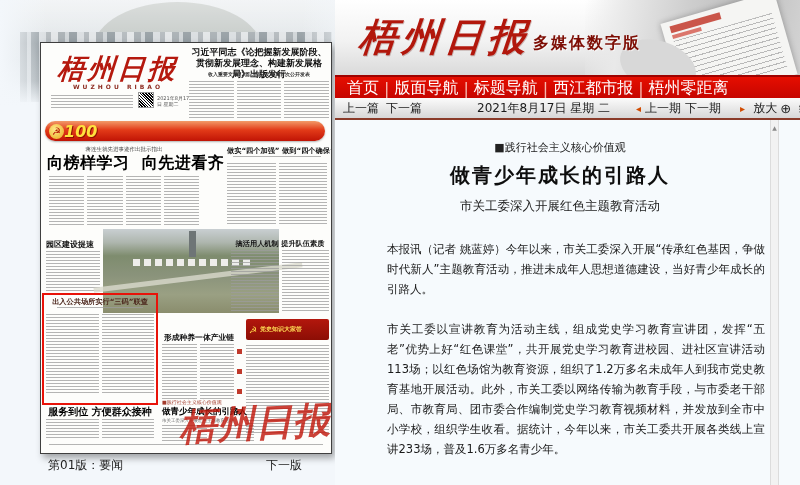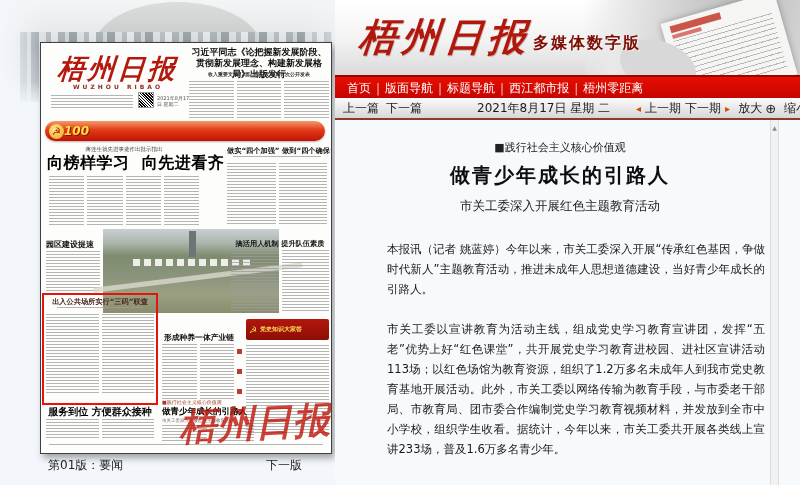--- a/index.html
+++ b/index.html
@@ -47,21 +47,21 @@
   .mh-cols { left:148px; top:38px; width:140px; height:38px; }
 
   .banner { position:absolute; left:4px; top:78px; width:280px; height:20px; border-radius:10px;
     background:linear-gradient(180deg,#f29a68 0%,#e23a18 45%,#c01405 100%);
     display:flex; align-items:center; box-shadow:0 1px 2px rgba(0,0,0,.3); }
   .banner-emblem { width:15px; height:15px; margin-left:4px; border-radius:50%;
     background:radial-gradient(circle at 40% 35%,#ffe98a,#e8a81c); color:#b40f02;
     font-size:10px; line-height:15px; text-align:center; }
   .banner-text { flex:1; text-align:center; font-size:10.5px; font-weight:bold; color:#ffdd3c;
     text-shadow:1px 1px 0 #7c0b00; white-space:nowrap; }
-  .banner-badge { margin-right:7px; font-size:12px; font-weight:bold; font-style:italic;
+  .banner-badge { margin-right:7px; font-size:16px; font-weight:bold; font-style:italic;
     color:#ffe23e; text-shadow:1px 1px 0 #8e1002; }
 
   .a1-kicker { position:absolute; left:8px; top:103px; width:150px; text-align:center;
     font-size:5.5px; color:#3c3c3c; }
   .a1-headline { position:absolute; left:6px; top:110px; width:154px; text-align:center;
     font-size:16px; font-weight:900; color:#000; white-space:pre; letter-spacing:.5px; }
   .a1-cols { left:8px; top:133px; width:150px; height:51px; }
   .a2-headline { position:absolute; left:186px; top:103px; width:100px; text-align:center;
     font-size:7.2px; font-weight:bold; color:#111; white-space:nowrap; }
   .a2-sub { position:absolute; left:192px; top:113px; width:88px; height:3px; }
@@ -134,21 +134,21 @@
   .brand-logo { position:absolute; left:24px; top:12px;
     font-family:"DejaVu Serif","Liberation Serif",serif; font-weight:bold; font-style:italic;
     font-size:38px; letter-spacing:5px; color:#b2170c; transform:skewX(-5deg);
     text-shadow:1px 1px 0 rgba(90,10,5,.25); white-space:nowrap; }
   .brand-edition { position:absolute; left:198px; top:33px; font-size:16px; font-weight:900;
     letter-spacing:2px; color:#7d0d04; text-shadow:1px 1px 0 rgba(255,255,255,.6); white-space:nowrap; }
 
   .nav { position:absolute; left:0; top:75px; width:465px; height:26px;
     background:linear-gradient(180deg,#e60e00,#c30400); border-top:2px solid #9e0200;
     border-bottom:1px solid #8f0200; box-sizing:border-box;
-    display:flex; align-items:center; padding-left:12px; color:#fff; font-size:12px; }
+    display:flex; align-items:center; padding-left:12px; color:#fff; font-size:16px; }
   .nav-item { cursor:pointer; white-space:nowrap; }
   .nav-sep { margin:0 5px; color:rgba(255,225,215,.8); }
 
   .toolbar { position:absolute; left:0; top:98px; width:465px; height:20px;
     background:linear-gradient(180deg,#fbfbfb,#d7d7d7); border-bottom:2px solid #8a3b2a;
     box-sizing:content-box; display:flex; align-items:center; font-size:12px; color:#1a1a1a;
     padding:0 8px; }
   .tb-btn { cursor:pointer; margin-right:7px; white-space:nowrap; }
   .tb-date { margin-left:48px; white-space:nowrap; }
   .tb-issue { margin-left:26px; display:flex; align-items:center; gap:4px; white-space:nowrap; }
@@ -314,21 +314,21 @@
       <span class="nav-item">梧州零距离</span>
     </div>
 
     <div class="toolbar">
       <span class="tb-btn">上一篇</span>
       <span class="tb-btn">下一篇</span>
       <span class="tb-date">2021年8月17日 星期 二</span>
       <span class="tb-issue">
         <span class="tb-arrow">◂</span>
         <span class="tb-btn" style="margin-right:0">上一期</span>
-        <span class="tb-btn" style="margin-right:0">下一期</span>
+        <span class="tb-btn" style="margin-right:15px">下一期</span>
         <span class="tb-arrow">▸</span>
       </span>
       <span class="tb-spacer"></span>
       <span class="tb-zoom">
         <span>放大</span>
         <span class="zicon">⊕</span>
       </span>
       <span class="tb-zoom">
         <span>缩小</span>
 

